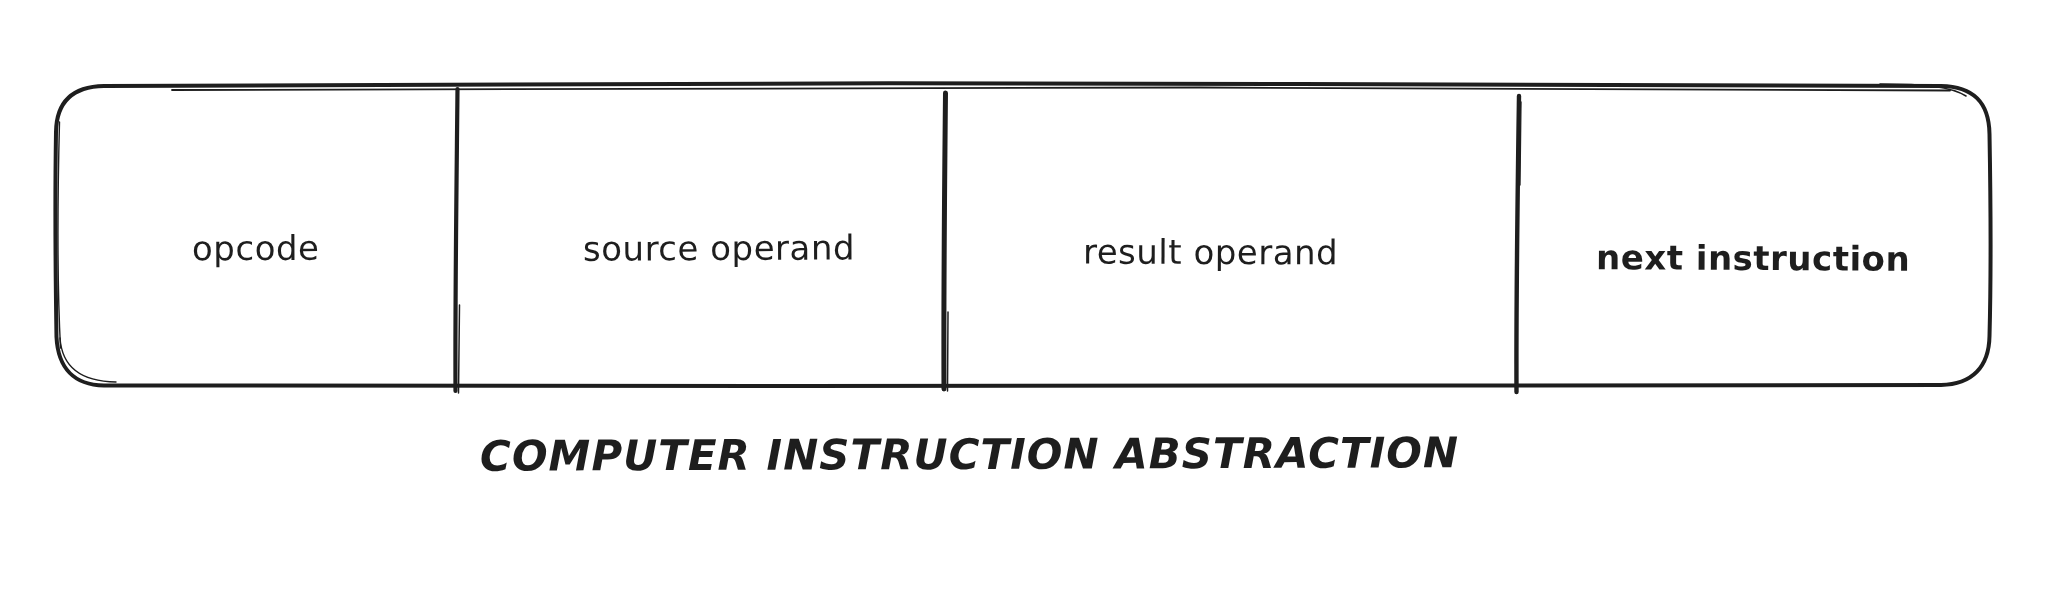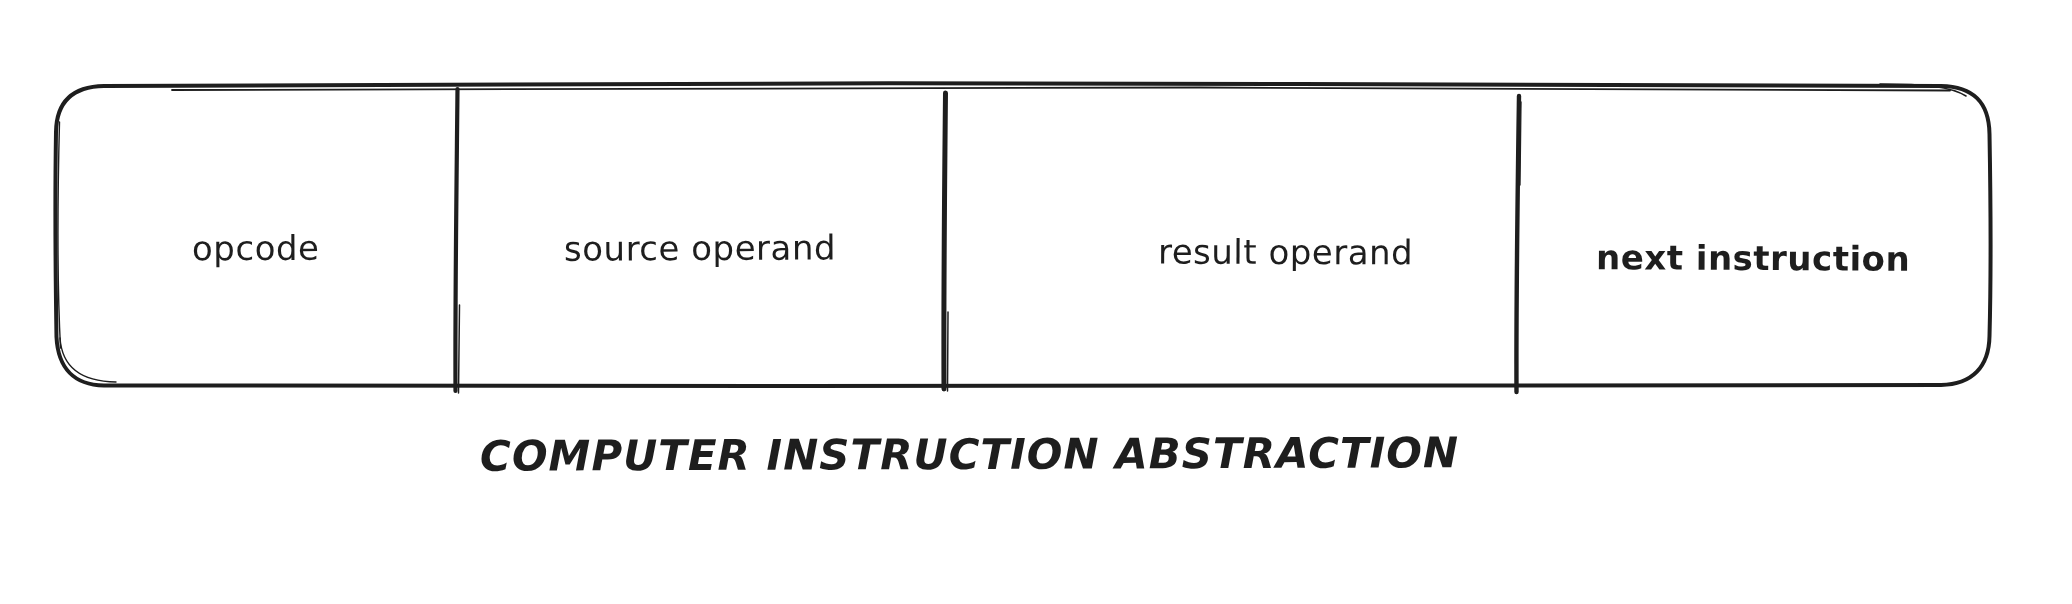--- a/index.html
+++ b/index.html
@@ -42,22 +42,22 @@
     justify-content: center;
   }
   .segment-label {
     color: var(--text, #1e1e1e);
     font-size: 34px;
     letter-spacing: 0.5px;
     white-space: nowrap;
     transform: translateY(14px) rotate(-0.3deg);
   }
   .segment.s0 { left: 56px;   width: 400px; }
-  .segment.s1 { left: 456px;  width: 488px; text-align: right; }
-  .segment.s2 { left: 999px;  width: 573px; align-items: center; }
+  .segment.s1 { left: 475px;  width: 488px; text-align: right; }
+  .segment.s2 { left: 924px;  width: 573px; align-items: center; }
   .segment.s3 { left: 1517px; width: 473px; font-weight: bold; }
   .segment.s2 .segment-label { transform: translateY(18px) rotate(0.2deg); }
   .segment.s3 .segment-label { transform: translateY(24px) rotate(0.3deg); }
   .caption {
     position: absolute;
     left: 480px;
     top: 430px;
     width: 940px;
     text-align: center;
     color: var(--text, #1e1e1e);

